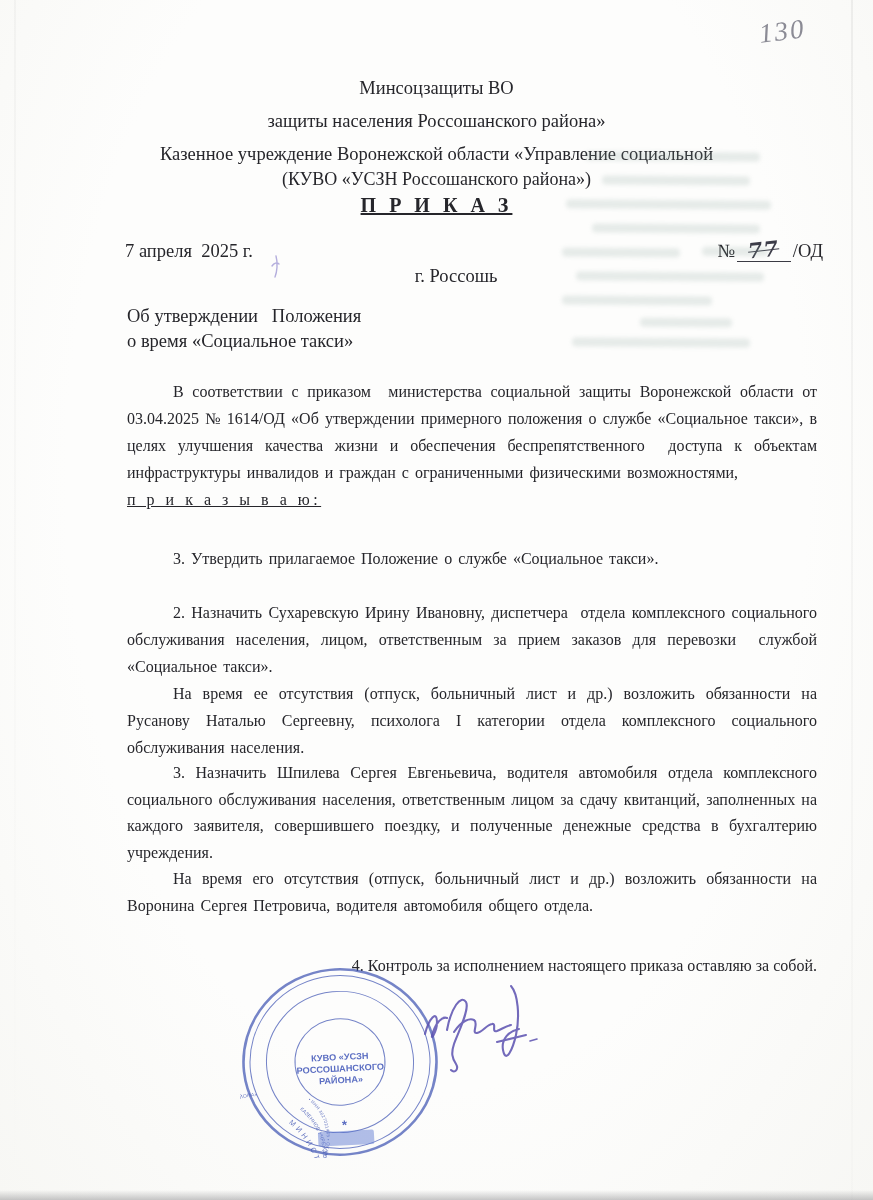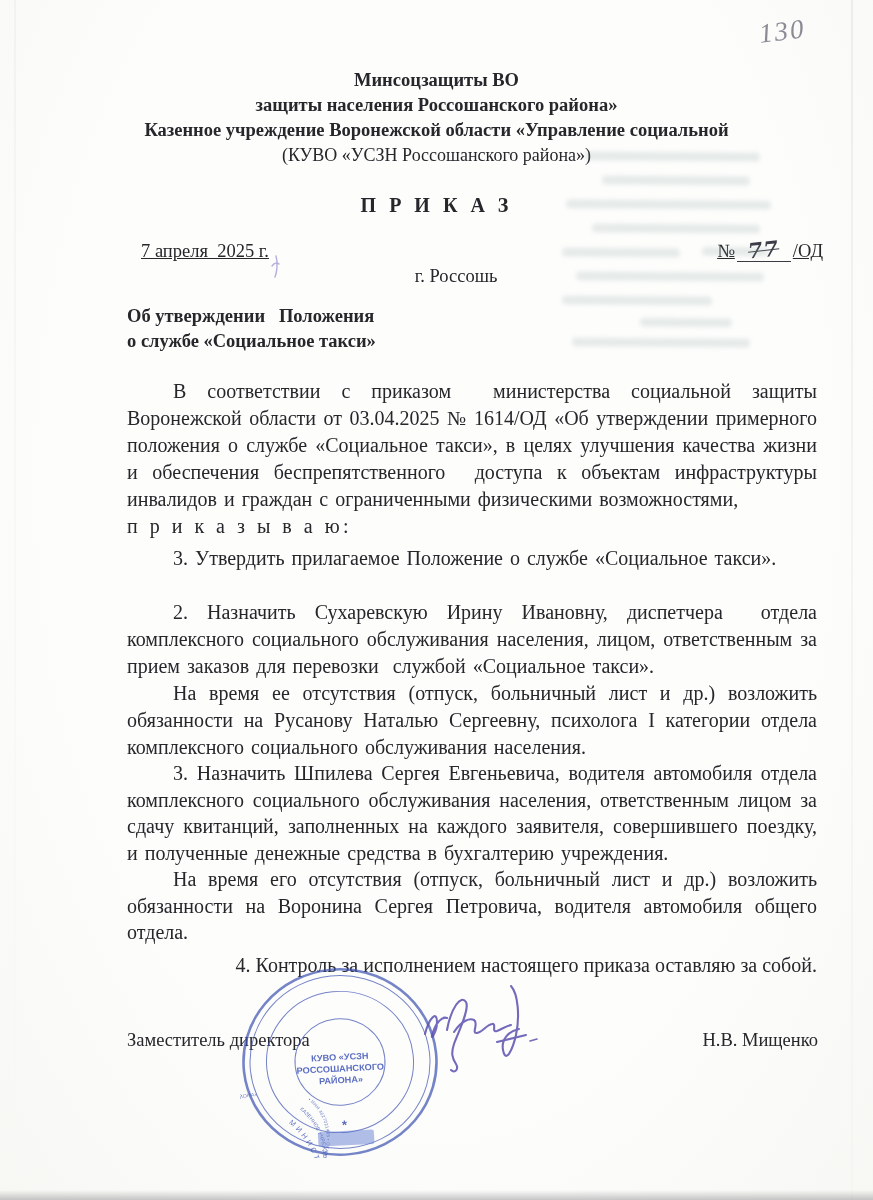--- a/index.html
+++ b/index.html
@@ -23,54 +23,53 @@
 
   .hw-page-num{
     position:absolute;top:16px;right:68px;
     font-style:italic;font-size:27px;color:#8b8b95;
     transform:rotate(-7deg);letter-spacing:2px;
   }
   .header{
     position:absolute;top:68px;left:30px;right:30px;
     text-align:center;line-height:25px;font-size:18.5px;
   }
-  .header .b{font-weight:bold;}
+  .header .b{font-weight:normal;margin-top:8px;}
   .header .reg{font-weight:normal;font-size:18px;}
   .doc-type{
     position:absolute;top:194px;left:0;right:0;text-align:center;
-    font-weight:bold;font-size:20px;letter-spacing:4px;
+    font-weight:bold;font-size:20px;letter-spacing:4px;text-decoration:underline;
   }
   .meta-row{
-    position:absolute;top:240px;left:141px;right:50px;
+    position:absolute;top:240px;left:125px;right:50px;
     display:flex;justify-content:space-between;align-items:flex-end;
     font-size:18.5px;
-    text-decoration:underline;
   }
   .num-wrap{display:flex;align-items:flex-end;}
   .num-underline{
     display:inline-block;min-width:54px;text-align:center;
     border-bottom:1.6px solid #3b3b44;margin:0 2px;line-height:20px;
   }
   .hw-num{
     font-family:"DejaVu Serif",serif;font-style:italic;font-weight:bold;
     font-size:21px;color:#3c3c48;
     text-decoration:line-through;text-decoration-thickness:1.2px;
     display:inline-block;transform:rotate(-6deg);letter-spacing:1px;
   }
   .city{position:absolute;top:266px;left:0;right:0;text-align:center;font-size:18.5px;margin-left:39px;}
   .subject{
     position:absolute;top:304px;left:127px;
-    font-weight:bold;font-size:18.5px;line-height:25px;
+    font-weight:normal;font-size:18.5px;line-height:25px;
   }
-  .bodyblock{position:absolute;left:127px;width:690px;font-size:20px;line-height:27px;}
+  .bodyblock{position:absolute;left:127px;width:690px;font-size:16px;line-height:27px;}
   .bodyblock p{margin:0;}
   .just{text-align:justify;text-justify:inter-word;word-spacing:2px;}
   .ind{text-indent:46px;}
   #intro{top:378px;}
-  .prikaz{letter-spacing:3.5px;}
+  .prikaz{letter-spacing:3.5px;text-decoration:underline;}
   #item1{top:545px;}
   #item2{top:599px;}
   #item3{top:760px;line-height:26.5px;}
   #item4{top:952px;text-align:right;}
   .sig-row{
     position:absolute;top:1030px;left:127px;right:55px;
     display:flex;justify-content:space-between;font-size:18.5px;
   }
   
   .bleed{position:absolute;background:#8aa39b;opacity:.20;height:9px;
@@ -105,21 +104,21 @@
   </div>
 
   <svg class="tick-svg" width="16" height="28" viewBox="0 0 16 28">
     <path d="M 8,4 C 10,11 9,20 7,25 M 4,14 C 6,11 9,10 11,12" fill="none" stroke="#8d84cc" stroke-width="1.4" stroke-linecap="round" opacity="0.65"></path>
   </svg>
 
   <div class="city">г. Россошь</div>
 
   <div class="subject">
     <div>Об утверждении&nbsp;&nbsp; Положения</div>
-    <div>о службе «Социальное такси»</div>
+    <div>о время «Социальное такси»</div>
   </div>
 
   <div>
     <div class="bleed" style="left:585px;top:152px;width:175px"></div>
     <div class="bleed" style="left:602px;top:176px;width:148px"></div>
     <div class="bleed" style="left:566px;top:200px;width:205px"></div>
     <div class="bleed" style="left:592px;top:224px;width:168px"></div>
     <div class="bleed" style="left:562px;top:248px;width:118px"></div>
     <div class="bleed" style="left:702px;top:247px;width:66px"></div>
     <div class="bleed" style="left:576px;top:272px;width:188px"></div>
@@ -144,24 +143,20 @@
 
   <div id="item3" class="bodyblock">
     <p class="just ind">3. Назначить Шпилева Сергея Евгеньевича, водителя автомобиля отдела комплексного социального обслуживания населения, ответственным лицом за сдачу квитанций, заполненных на каждого заявителя, совершившего поездку, и полученные денежные средства в бухгалтерию учреждения.</p>
     <p class="just ind">На время его отсутствия (отпуск, больничный лист и др.) возложить обязанности на Воронина Сергея Петровича, водителя автомобиля общего отдела.</p>
   </div>
 
   <div id="item4" class="bodyblock">
     <p class="ind">4. Контроль за исполнением настоящего приказа оставляю за собой.</p>
   </div>
 
-  <div class="sig-row">
-    <span>Заместитель директора</span>
-    <span>Н.В. Мищенко</span>
-  </div>
 
   <svg class="stamp-svg" width="200" height="192" viewBox="0 0 200 200" preserveAspectRatio="none">
     <defs>
       <path id="rp1" d="M 42,158 A 82,82 0 1 1 41.9,157.9" fill="none"></path>
       <path id="rp2" d="M 54.8,145.2 A 64,64 0 1 1 54.7,145.1" fill="none"></path>
       <path id="rp3" d="M 64,136 A 51,51 0 1 1 63.9,135.9" fill="none"></path>
     </defs>
     <g stroke="#4156b4" fill="none" opacity="0.72" transform="rotate(-6 100 100)">
       <circle cx="100" cy="100" r="96.5" stroke-width="2.6"></circle>
       <circle cx="100" cy="100" r="90" stroke-width="1"></circle>

